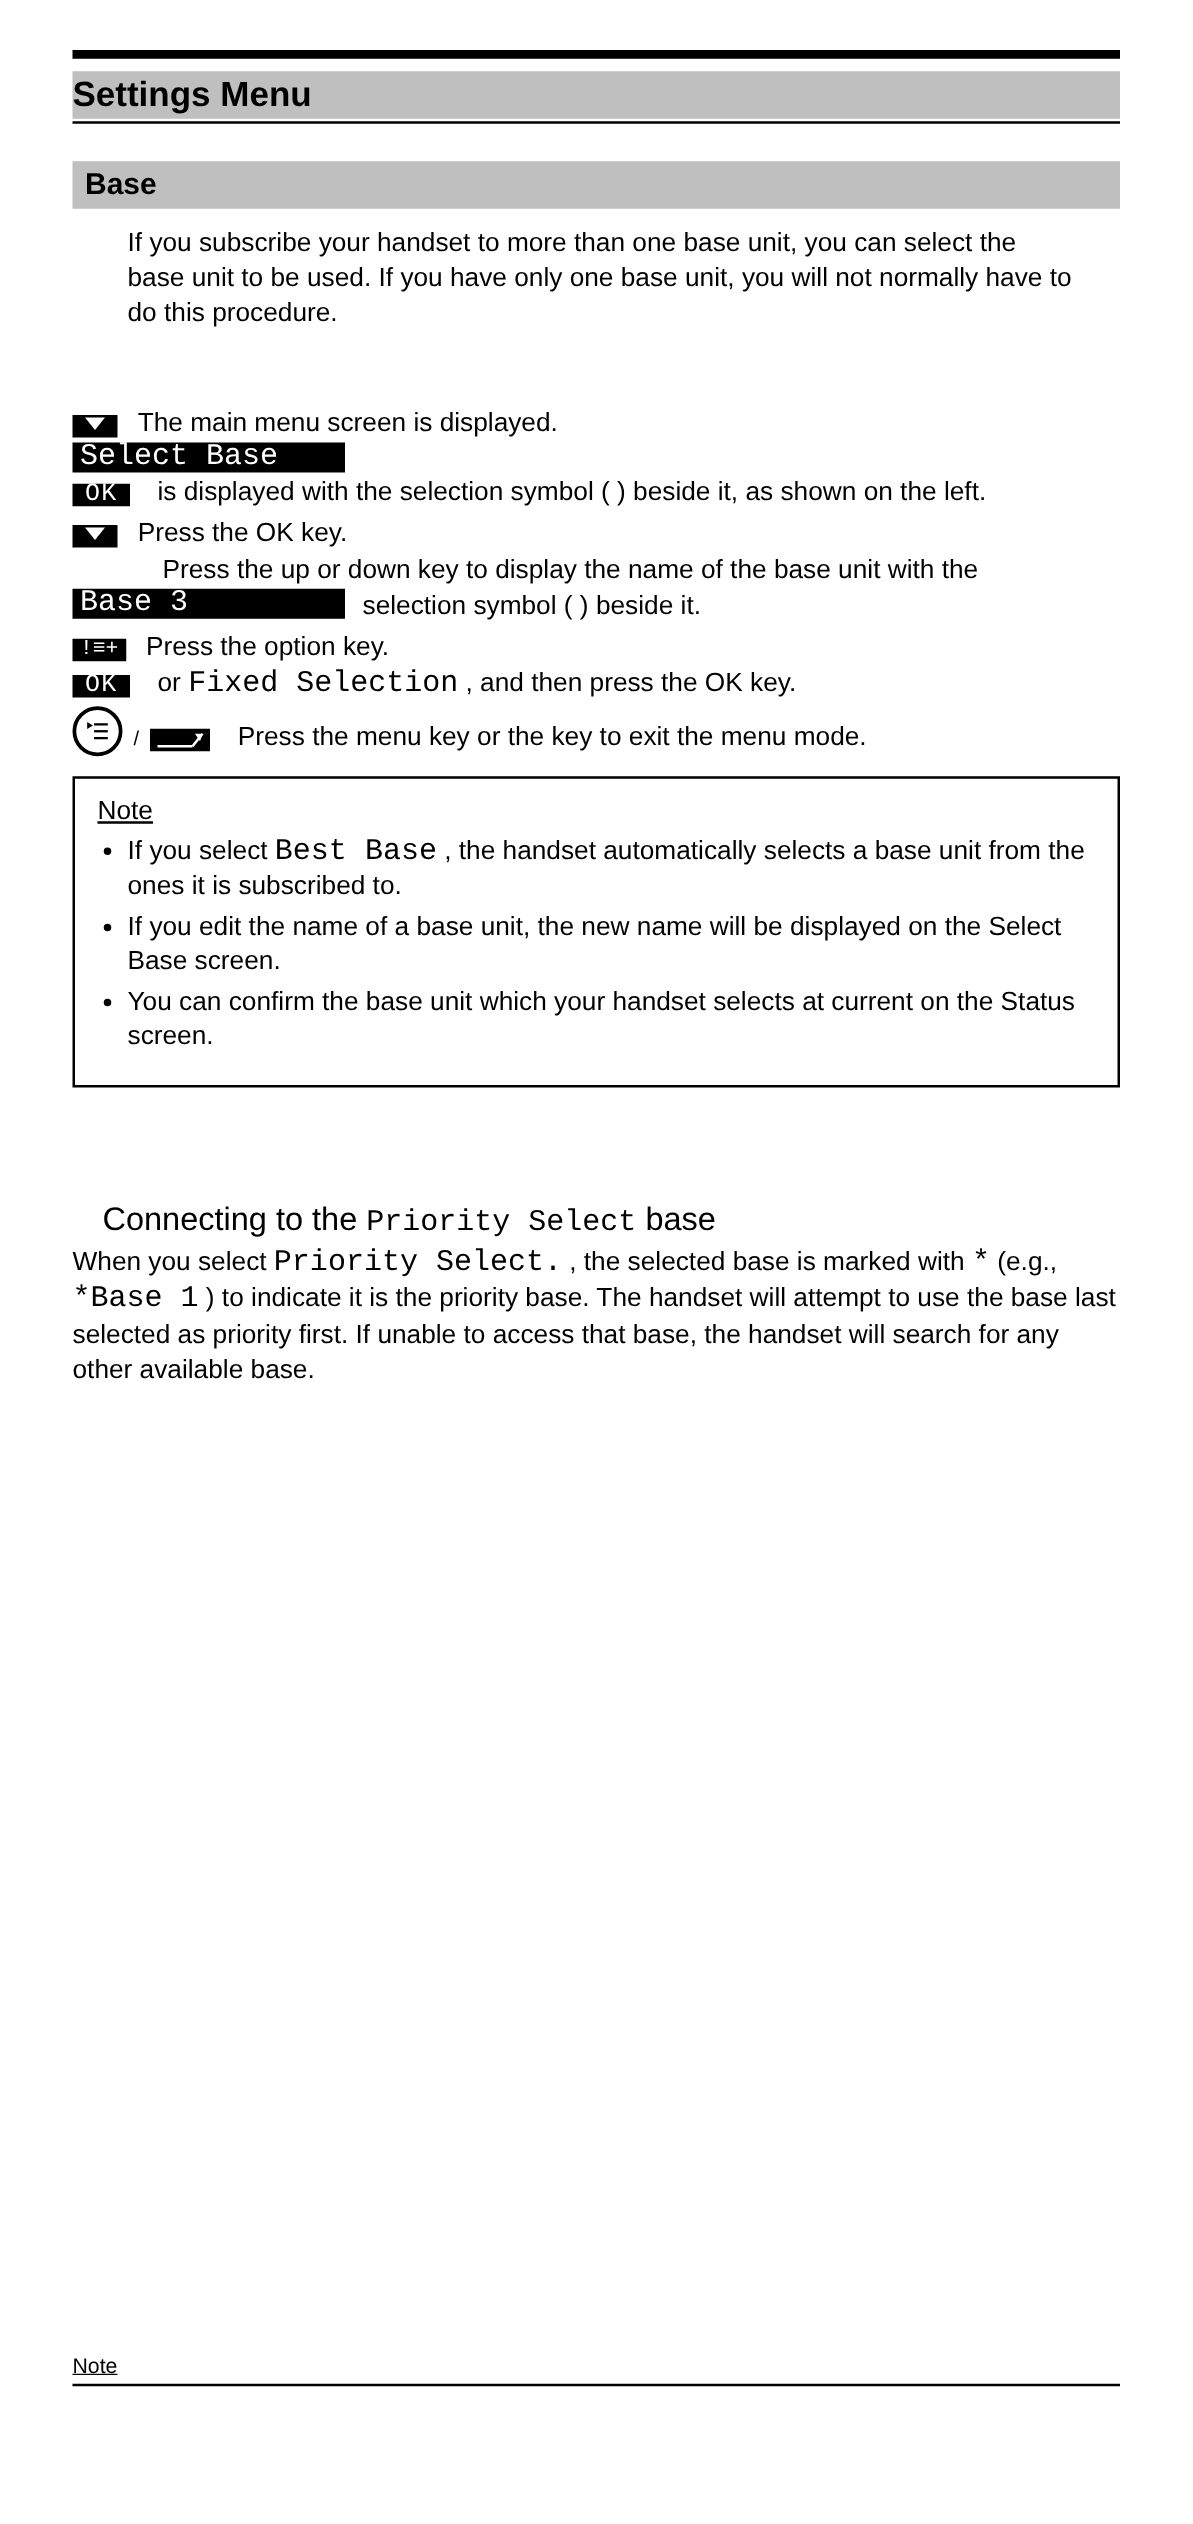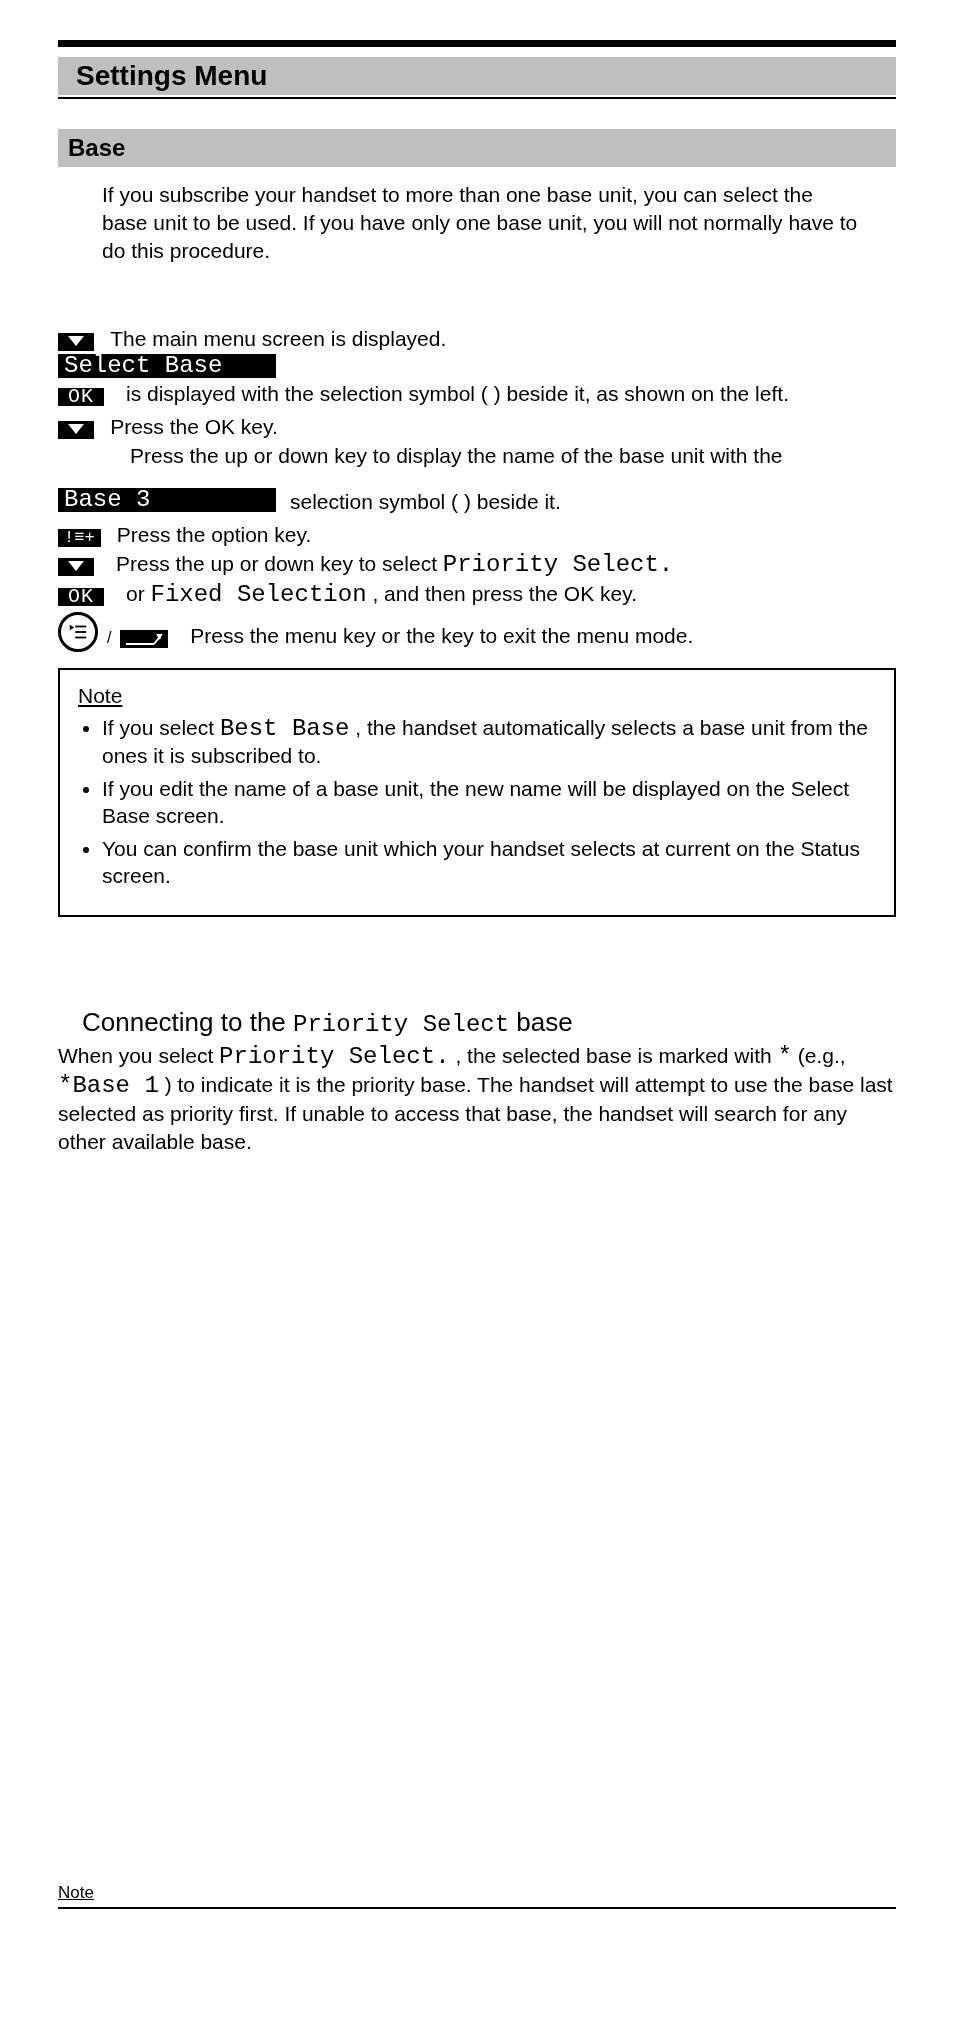--- a/index.html
+++ b/index.html
@@ -16,21 +16,21 @@
     width: 954px;
     height: 2019px;
     box-sizing: border-box;
     padding: 40px 58px 0 58px;
   }
   .hr-top { border-top: 7px solid #000; height: 0; margin-bottom: 10px; }
   .gray-bar {
     background: #bfbfbf;
     height: 38px;
     line-height: 38px;
-    padding-left: 18px;
+    padding-left: 0;
     font-size: 28px;
     font-weight: bold;
   }
   .hr-thin { border-top: 2px solid #000; height: 0; margin-top: 2px; margin-bottom: 30px; }
   .gray-sub {
     background: #bfbfbf;
     height: 38px;
     line-height: 38px;
     padding-left: 10px;
     font-size: 24px;
@@ -149,37 +149,30 @@
     <span class="step-key">OK</span>
     <span class="instr">&nbsp;&nbsp;<span> is displayed with the selection symbol (  ) beside it, as shown on the left.</span></span>
   </div>
 
   <div class="step-line" style="margin-top:6px">
     <span class="step-key"><span class="down-tri"></span></span>
     <span class="instr">&nbsp;&nbsp;<span>Press the OK key.</span></span>
   </div>
 
   <div class="instr" style="margin-left:72px">Press the up or down key to display the name of the base unit with the</div>
-  <div class="step-line" style="display:flex;align-items:flex-start;margin-top:19px">
+  <div class="step-line" style="display:flex;align-items:flex-start;margin-top:2px">
     <span class="lcd-inv">Base 3</span>
     <span class="instr" style="flex:1;padding-left:14px">selection symbol (  ) beside it.</span>
   </div>
 
   <div class="step-line" style="margin-top:6px">
     <span class="options-key">!≡+</span>
     <span class="instr">&nbsp;&nbsp;<span>Press the option key.</span></span>
   </div>
 
-  <div class="step-line">
-    <span class="step-key"><span class="down-tri"></span></span>
-    <span class="instr">&nbsp;&nbsp;
-      <span>Press the up or down key to select </span>
-      <span class="lcd">Priority Select.</span>
-    </span>
-  </div>
   <div class="step-line">
     <span class="step-key">OK</span>
     <span class="instr">&nbsp;&nbsp;
       <span> or </span>
       <span class="lcd">Fixed Selection</span>
       <span>, and then press the OK key.</span>
     </span>
   </div>
 
   <div class="step-line" style="margin-top:4px">

